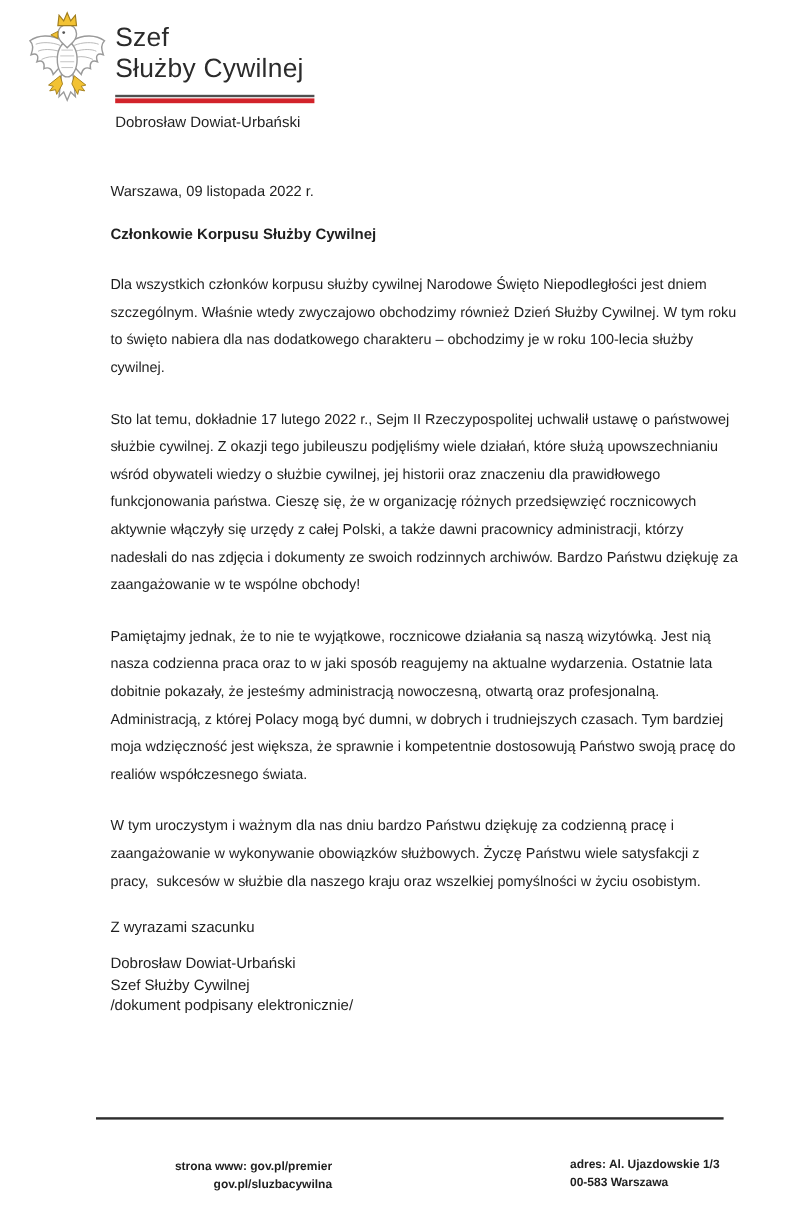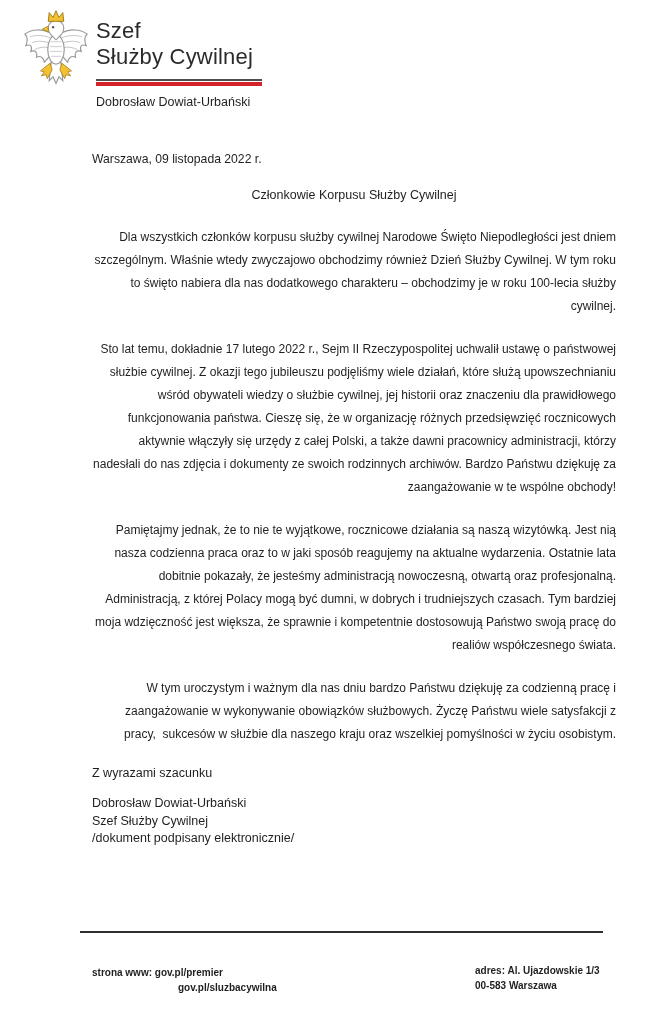--- a/index.html
+++ b/index.html
@@ -16,34 +16,34 @@
   .emblem{width:68px;height:84px;flex:0 0 auto;}
   .lh-text{margin-left:6px;padding-top:10px;}
   .lh-title{font-size:22px;line-height:26px;color:#2b2b2b;font-weight:400;letter-spacing:0.2px;}
   .lh-rule{margin-top:9px;width:166px;}
   .lh-rule .dark{height:2px;background:#4f4f4f;}
   .lh-rule .red{height:4px;margin-top:1px;}
   .lh-name{margin-top:9px;font-size:12.5px;color:#1f1f1f;}
   
   .letter{position:absolute;top:150px;left:92px;width:524px;font-size:12px;}
   .meta-line{font-size:12.2px;line-height:19px;}
-  .recipient{margin-top:19px;font-weight:400;font-size:12.5px;text-align:center;}
+  .recipient{margin-top:19px;font-weight:700;font-size:12.5px;}
   .salutation{margin-top:25px;font-size:12.5px;}
   .paragraphs p{
     margin:20px 0 0 0;
     font-size:12px;line-height:23px;
-    text-align:right;white-space:pre-wrap;
+    text-align:left;white-space:pre-wrap;
   }
   .paragraphs p:first-child{margin-top:24px;}
   .farewell{margin-top:20px;font-size:12.5px;}
   .signature{margin-top:15px;font-size:12.5px;line-height:17.5px;}
   
   .footer-rule{position:absolute;top:931px;left:80px;width:523px;height:2px;background:#2e2e2e;}
   .footer-address{position:absolute;top:963px;left:475px;font-size:10px;font-weight:700;line-height:15px;}
-  .footer-www{position:absolute;top:965px;left:92px;font-size:10px;font-weight:700;line-height:15px;}
+  .footer-www{position:absolute;top:965px;left:92px;font-size:10px;font-weight:700;line-height:15px;text-align:right;}
   .footer-www .line2{margin-left:86px;}
 </style>
 </head>
 <body>
 
 <div class="page">
 
   <div class="letterhead">
     <svg class="emblem" viewBox="0 0 70 85" aria-hidden="true">
 

